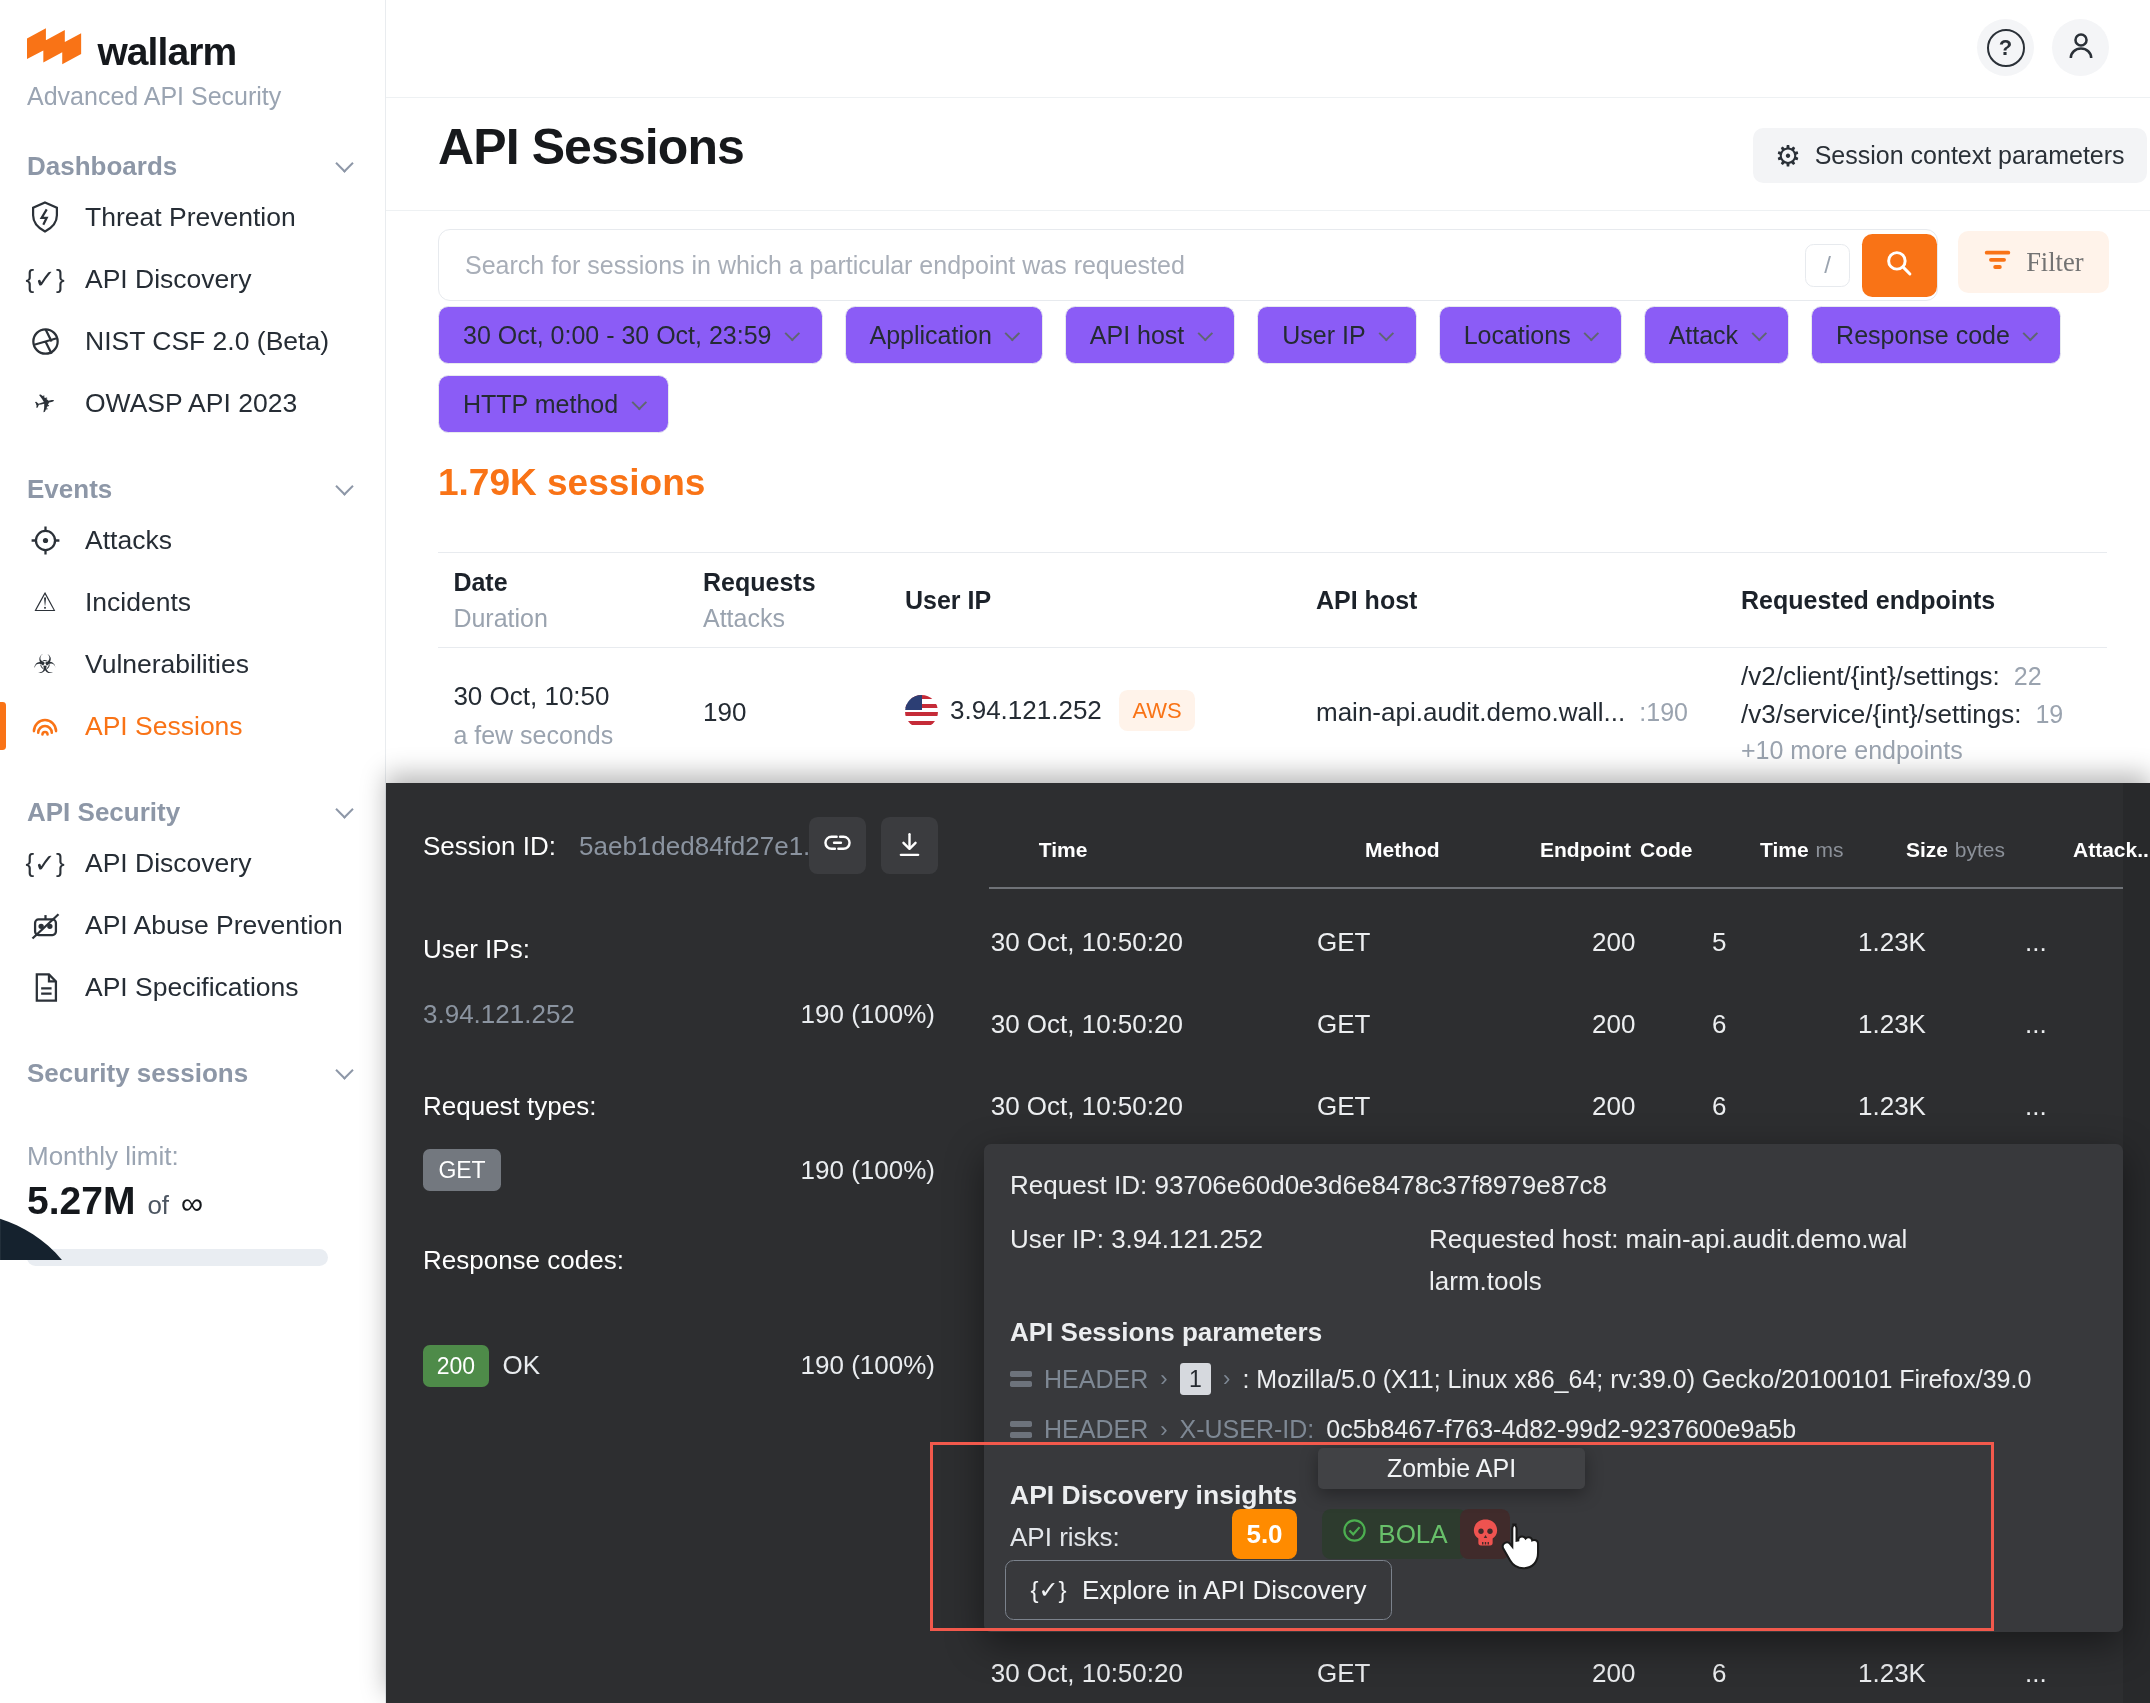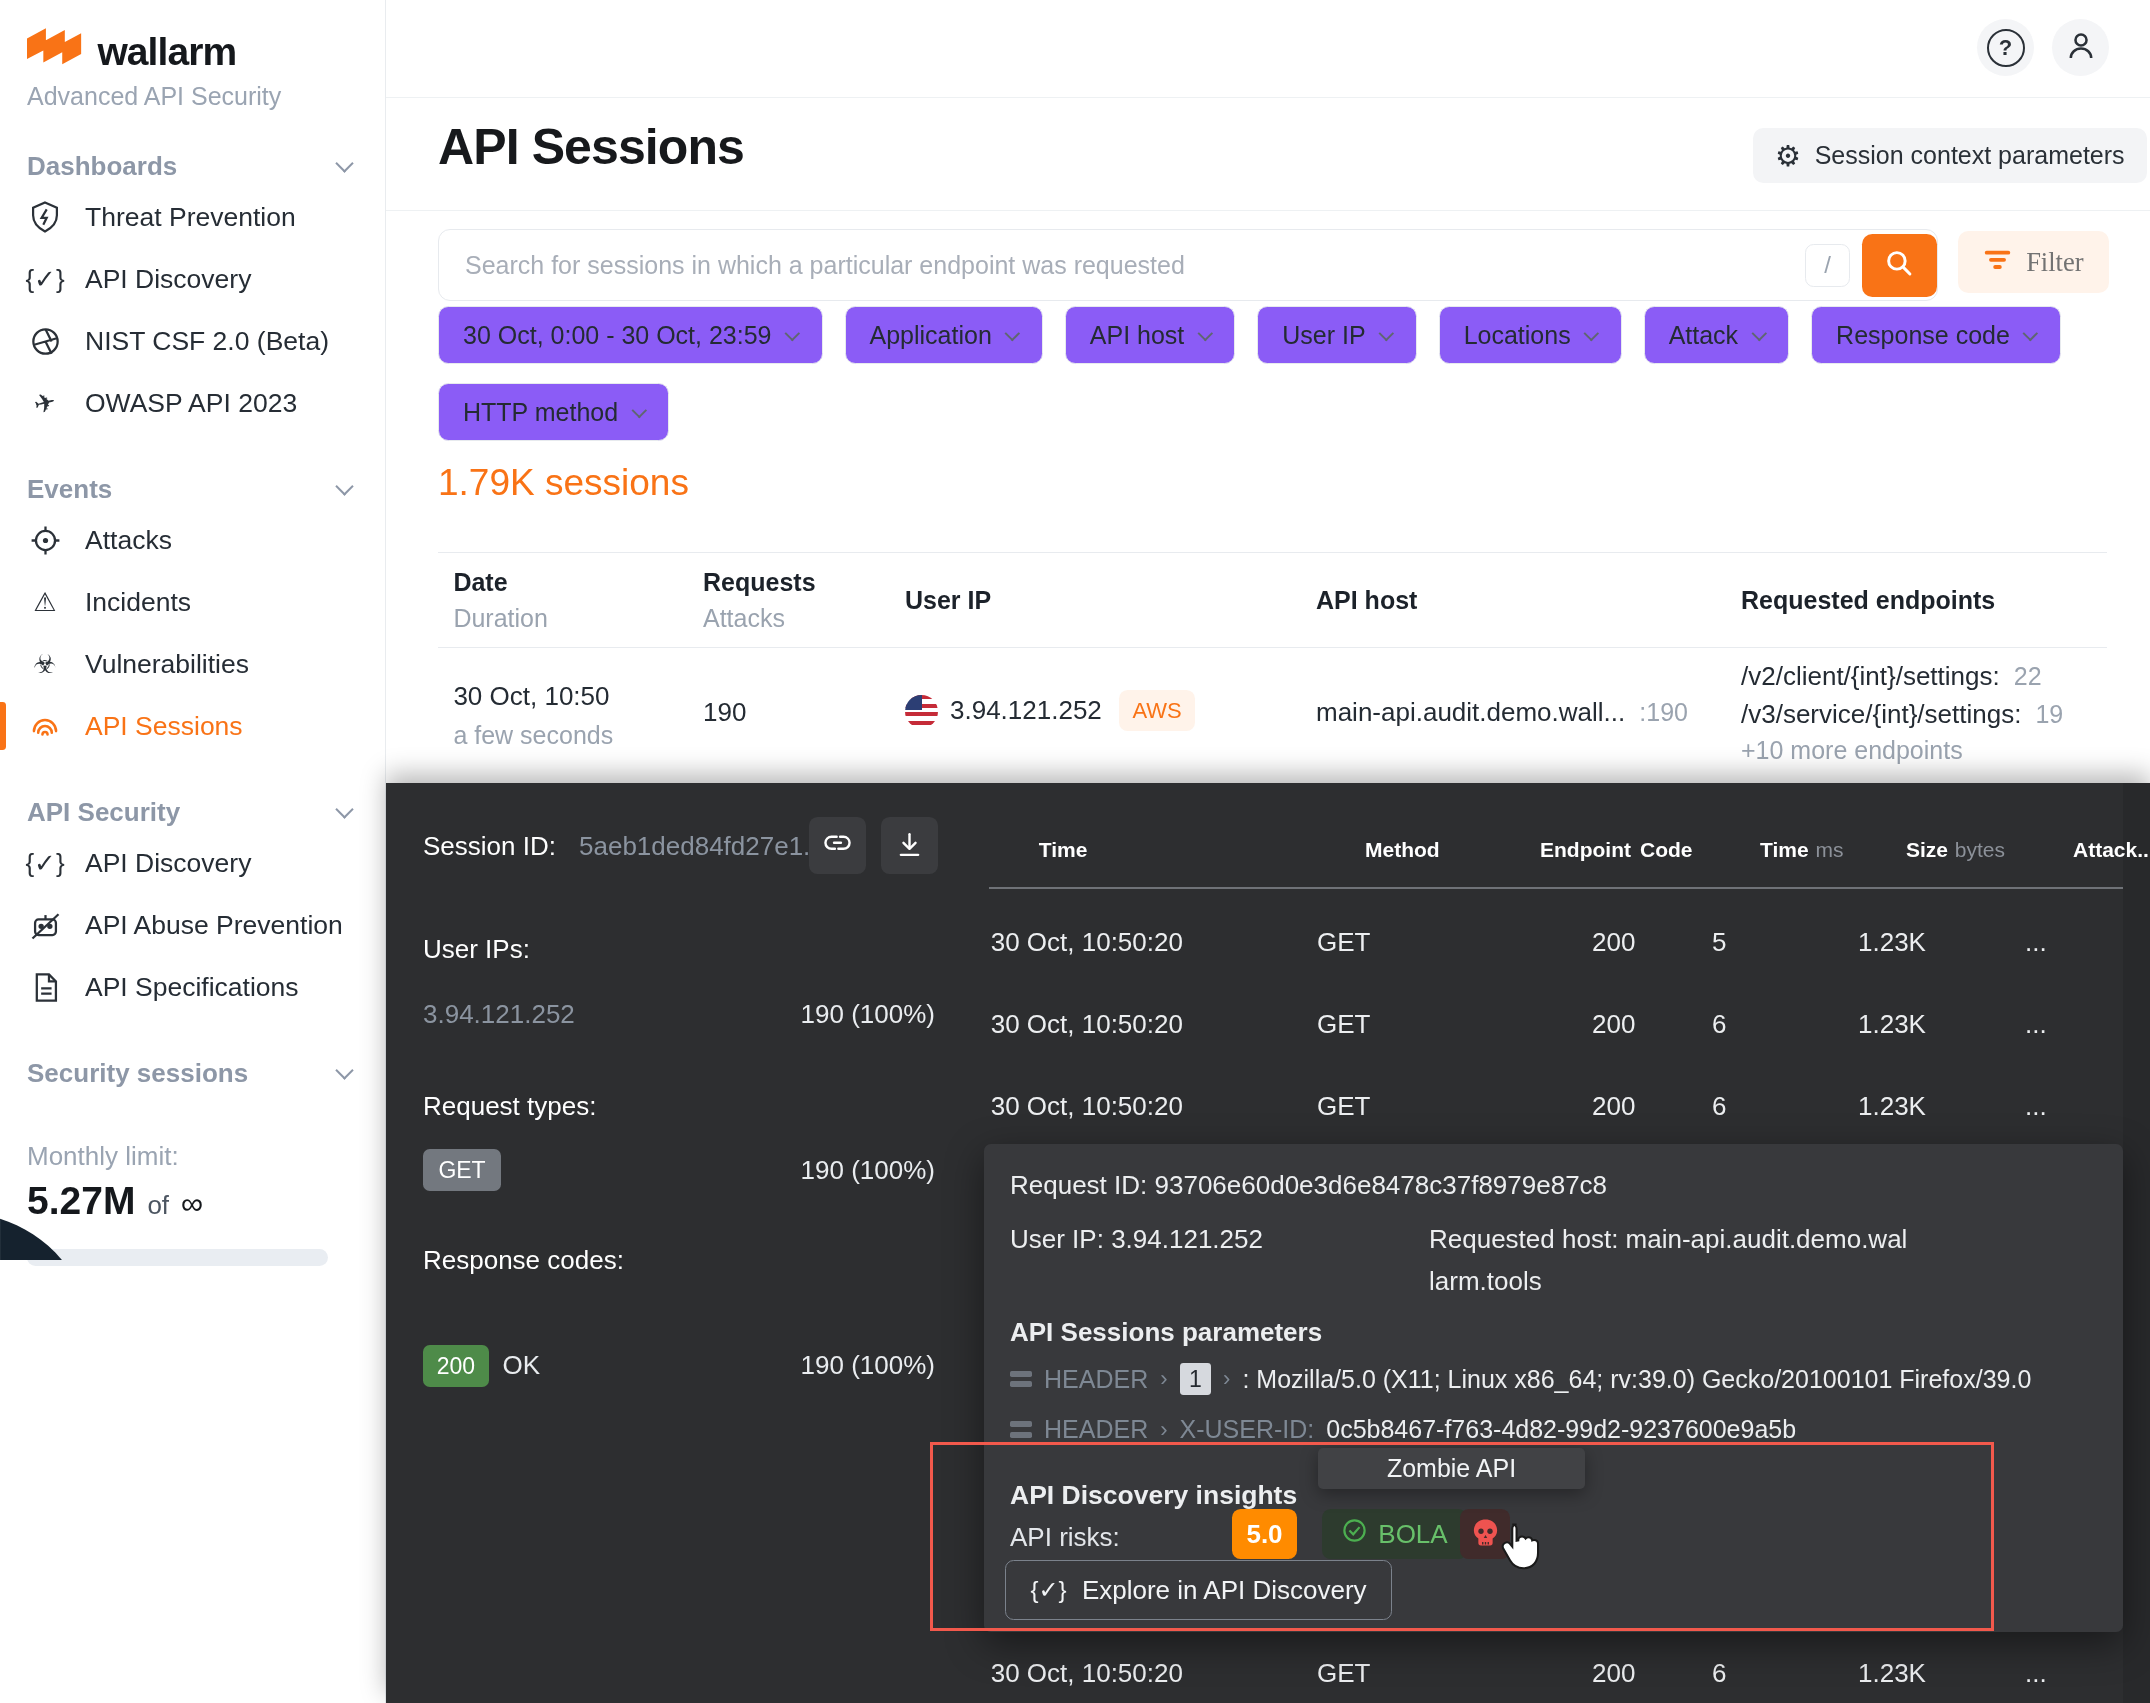--- a/index.html
+++ b/index.html
@@ -36,21 +36,21 @@
   .search-box{position:absolute;left:438px;top:229px;width:1500px;height:72px;border:1.7px solid #e7eaee;border-radius:12px;box-sizing:border-box;display:flex;align-items:center;padding-left:24px;background:#fff;}
   .search-box input{flex:1;border:none;outline:none;font-size:25px;color:#20262d;font-family:"Liberation Sans",sans-serif;background:transparent;}
   .search-box input::placeholder{color:#a8aeb8;}
   .kbd{width:45px;height:43px;border:1.7px solid #e7eaee;border-radius:8.6px;color:#9aa3af;font-size:24px;display:flex;align-items:center;justify-content:center;margin-right:12px;box-sizing:border-box;}
   .search-btn{width:75px;height:63px;border-radius:10.3px;background:#f97316;display:flex;align-items:center;justify-content:center;flex:0 0 auto;}
   .filter-btn{position:absolute;left:1958px;top:231px;width:151px;height:62px;background:#fff3ea;border-radius:10.3px;display:flex;align-items:center;justify-content:center;gap:13.7px;color:#737373;font-size:26.5px;font-family:Liberation Serif, serif;}
   .chips{position:absolute;left:438px;display:flex;gap:22px;}
   .chip{height:58px;border:1.7px solid #e7eaee;border-radius:10.3px;display:flex;align-items:center;gap:15.4px;padding:0 24px;font-size:25px;color:#242b33;background:#8b5cf6;box-sizing:border-box;white-space:nowrap;}
   .chip .chev{width:8.6px;height:8.6px;border-width:2.1px;border-color:#5f6670;margin-top:-3.4px;}
 
-  .sessions-h2{position:absolute;left:438px;top:462px;font-size:37px;font-weight:400;color:#f97316;}
+  .sessions-h2{position:absolute;left:438px;top:462px;font-size:37px;font-weight:700;color:#f97316;}
 
   
   .wtable{position:absolute;left:438px;top:552px;width:1669px;height:229px;border-top:1.7px solid #e8ebef;}
   .wtable .divider{position:absolute;left:0;top:94px;width:100%;height:0.9px;background:#e8ebef;}
   .wt{position:absolute;font-size:25px;white-space:nowrap;}
   .wt.b{font-weight:700;color:#1c222a;}
   .wt.g{color:#9aa3af;}
   .wt.v{color:#242b33;font-size:26px;}
   .flag{display:inline-block;width:33px;height:33px;border-radius:50%;background:repeating-linear-gradient(#c52b38 0 4.3px,#fff 4.3px 8.6px);position:relative;overflow:hidden;margin-right:12px;vertical-align:-8.6px;}
   .flag::after{content:"";position:absolute;left:0;top:0;width:17px;height:15.4px;background:#2c3e74;}
@@ -293,21 +293,21 @@
       </div>
     <div class="chip">
         <span>Attack</span>
         <span class="chev"></span>
       </div>
     <div class="chip">
         <span>Response code</span>
         <span class="chev"></span>
       </div>
   </div>
-  <div class="chips" style="top:375px;margin-top:8px;">
+  <div class="chips" style="top:375px;">
     <div class="chip">
         <span>HTTP method</span>
         <span class="chev"></span>
       </div>
   </div>
 
   <div class="sessions-h2">1.79K sessions</div>
 
   <div class="wtable">
     <div class="divider"></div>

